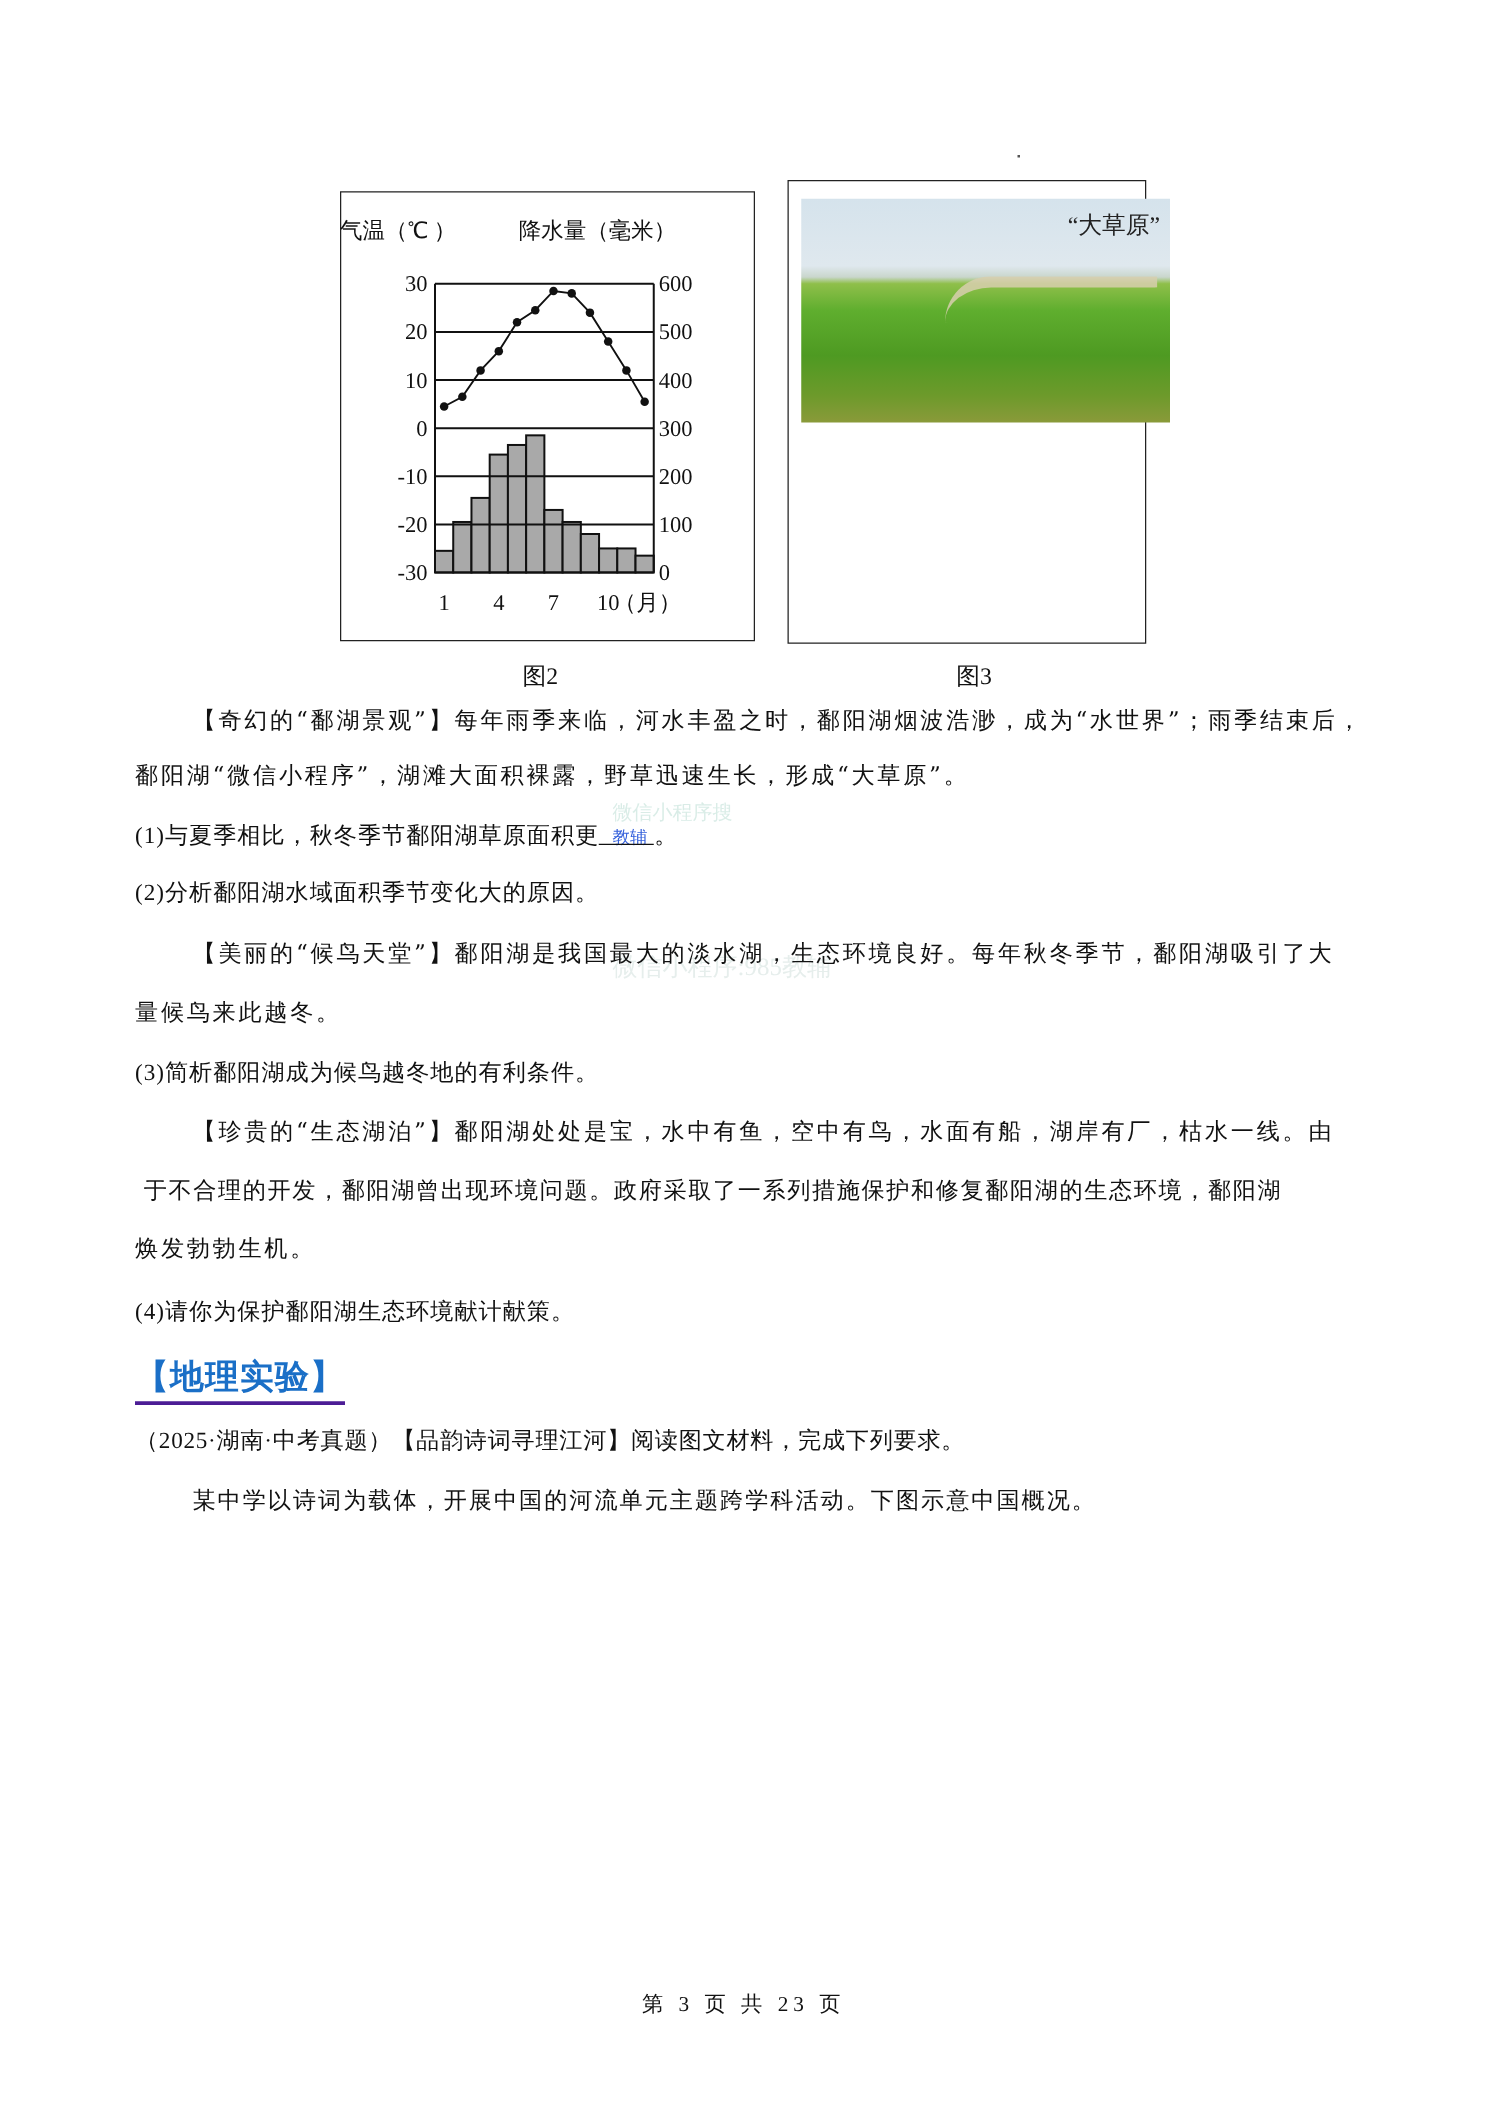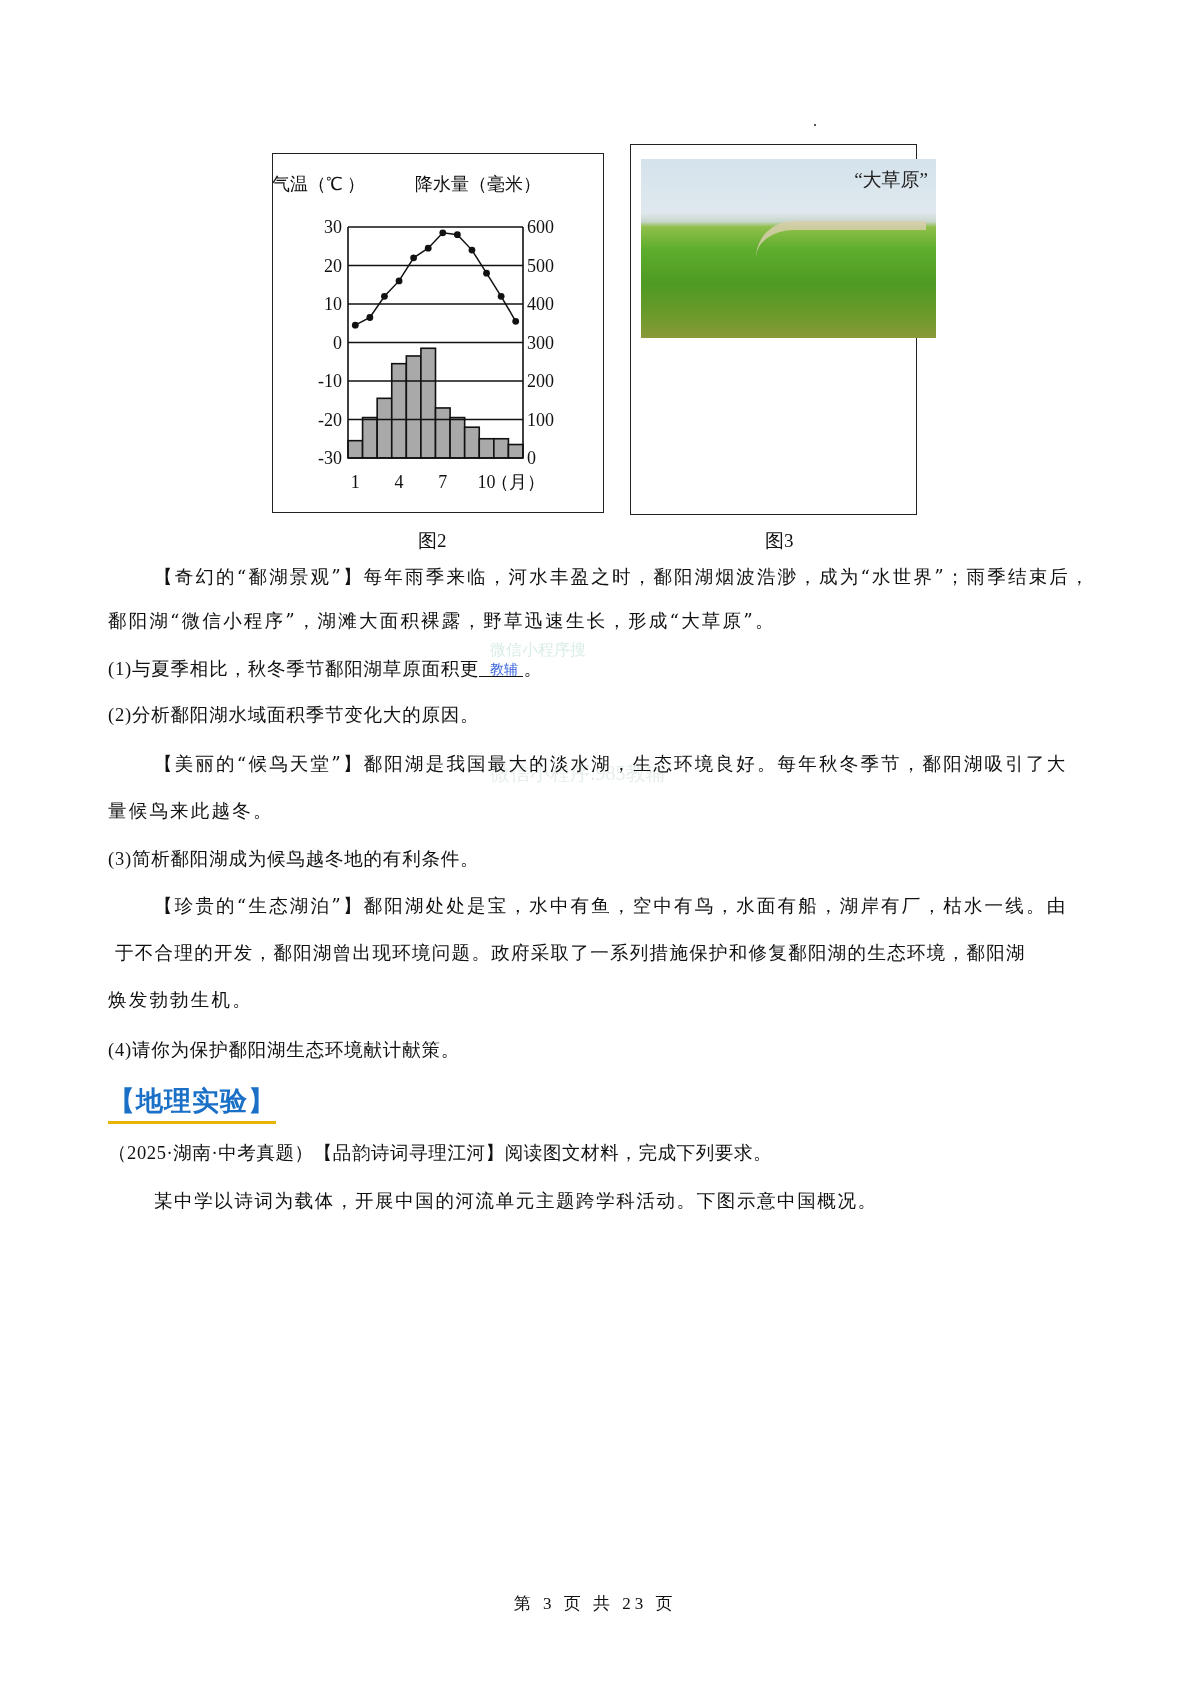--- a/index.html
+++ b/index.html
@@ -28,21 +28,21 @@
   .photo-label { position:absolute; right:8px; top:8px; font-size:19px; color:#222; font-family:"Liberation Serif", serif; }
 
   
   .para { font-size: 18.5px; line-height: 1; letter-spacing: 2.2px; white-space: nowrap; }
   .kai { font-family: "DejaVu Serif", serif; }
   .song { font-family: "Liberation Serif", "DejaVu Serif", serif; }
   .blank { display:inline-block; width: 44px; border-bottom: 1.3px solid #111; height: 14px; vertical-align: -2px; }
 
   .section-heading { left: 108px; top: 1083px; font-size: 27px; font-weight: bold; color: #1a6fc7;
      font-family: "DejaVu Sans", sans-serif; letter-spacing: 1px; padding-bottom: 2px;
-     border-bottom: 3px solid #eab308; }
+     border-bottom: 3px solid #4c1d95; }
 
   .watermark { left: 490px; top: 640px; width: 190px; height: 140px; color: #cfe6df; text-align: left; opacity: .9; }
   .wm-small { font-size: 16px; font-family: "DejaVu Sans", sans-serif; color:#d6ebe5; }
   .wm-big { font-size: 56px; font-family: "DejaVu Serif", serif; font-style: italic; line-height: 56px; color:#d9ece6; }
   .wm-tiny { font-size: 14px; color:#1d4ed8; font-family: "DejaVu Sans", sans-serif; }
   .wm-line { left: 490px; top: 760px; font-size: 20px; color: #e6eeec; font-family: "Liberation Serif", serif; }
 
   .footer { left: 0; width: 1190px; top: 1592px; text-align: center; font-size: 17px; letter-spacing: 4px; font-family: "Liberation Serif", serif; }
 </style>
 </head>

